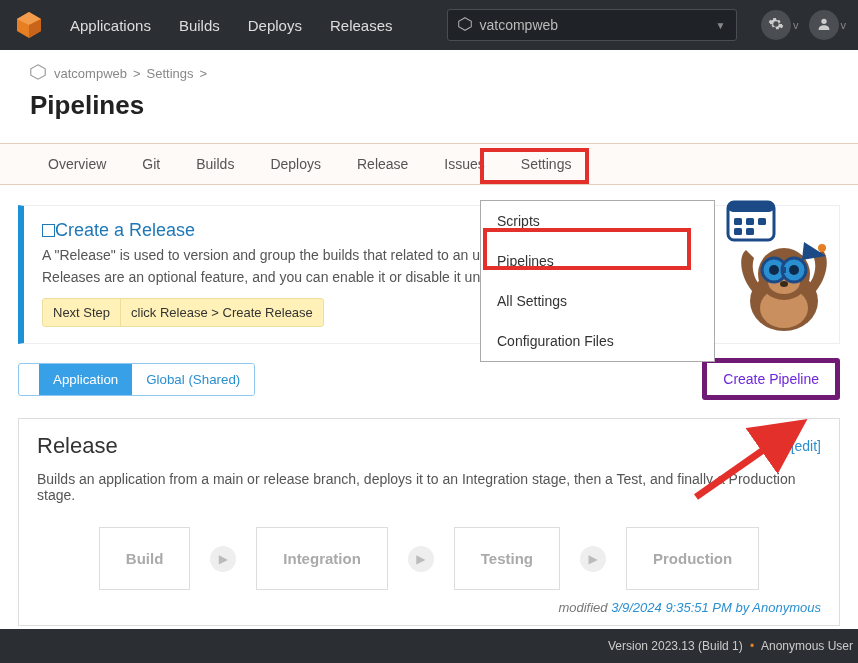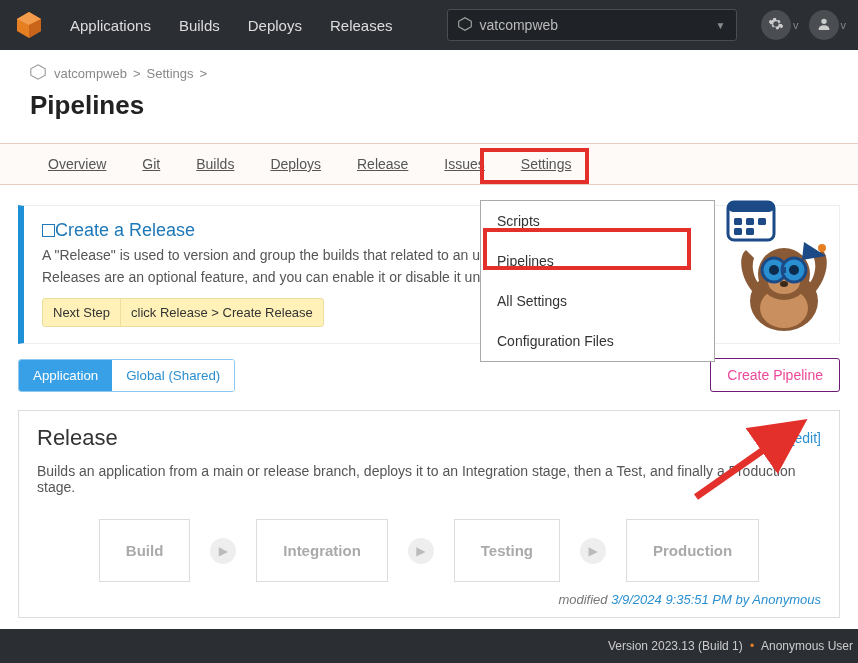--- a/index.html
+++ b/index.html
@@ -19,21 +19,21 @@
 
   
   .page-head { padding: 14px 30px 8px; }
   .breadcrumb { color:#888; font-size:13px; display:flex; align-items:center; gap:6px; }
   .breadcrumb a { color:#888; text-decoration:none; }
   .breadcrumb .hex-icon { width:18px; height:18px; }
   .page-title { font-size:26px; font-weight:700; color:#222; margin-top:8px; }
 
   
   .tab-row { border-top:1px solid #e5cdbf; border-bottom:1px solid #e5cdbf; background:#fdfaf8; display:flex; padding:0 30px; position:relative; margin-top:14px; }
-  .tab { padding:12px 18px; color:#555; cursor:pointer; font-size:14px;text-decoration:underline; }
+  .tab { padding:12px 18px; color:#555; cursor:pointer; font-size:14px; }
 
   
   .dropdown { position:absolute; left:480px; top:200px; width:235px; background:#fff; border:1px solid #aaa; z-index:20; }
   .dropdown-item { padding:12px 16px; cursor:pointer; color:#333; }
 
   
   .hl1 { position:absolute; border:4px solid #e3302b; left:480px; top:148px; width:109px; height:36px; z-index:40; pointer-events:none; }
   .hl2 { position:absolute; border:4px solid #e3302b; left:483px; top:228px; width:208px; height:42px; z-index:40; pointer-events:none; }
 
   
@@ -41,24 +41,24 @@
   .info-card { border-left:6px solid #1e90d6; background:#fff; padding:14px 18px 16px; border:1px solid #eee; border-left:6px solid #1e90d6; }
   .info-card h3 { color:#1e78b8; font-weight:400; font-size:18px; margin-bottom:4px; display:flex; align-items:center; gap:0; }
   .info-card .checkbox { width:13px; height:13px; border:1.5px solid #1e78b8; display:inline-block; }
   .info-card p { color:#555; line-height:1.55; font-size:14px; }
   .next-step { display:inline-flex; margin-top:10px; background:#fff1b8; border:1px solid #ecdf9d; border-radius:3px; overflow:hidden; font-size:13px; }
   .next-step span { padding:6px 10px; }
   .next-step span:first-child { border-right:1px solid #ecdf9d; }
 
   
   .seg-row { display:flex; align-items:center; margin-top:14px; }
-  .seg { display:inline-flex; border:1px solid #8ec7ef; border-radius:3px; overflow:hidden; font-size:13px; }
+  .seg { display:inline-flex; border:1px solid #8ec7ef; border-radius:3px; overflow:hidden; font-size:13px;padding-left:20px; }
   .seg button { border:none; padding:8px 14px; cursor:pointer; background:#fff; color:#2a8fd0; }
   .seg button.active { background:#37a0e6; color:#fff; }
-  .create-btn { margin-left:auto; border:1px solid #701a75; background:#fff; color:#ec4899; padding:8px 16px; border-radius:3px; cursor:pointer; font-size:14px; }
+  .create-btn { margin-left:auto; border:5px solid #701a75; background:#fff; color:#6d28d9; padding:8px 16px; border-radius:3px; cursor:pointer; font-size:14px; }
 
   
   .pipe-card { border:1px solid #ddd; margin-top:18px; padding:14px 18px 10px; }
   .pipe-card-head { display:flex; align-items:center; }
   .pipe-card-head h2 { font-size:22px; font-weight:400; color:#333; }
   .edit-link { margin-left:auto; color:#2a8fd0; cursor:pointer; font-size:14px; }
   .pipe-desc { color:#555; margin-top:12px; font-size:14px; }
   .stages { display:flex; align-items:center; justify-content:center; gap:20px; margin:24px 0 10px; }
   .stage { border:1px solid #ddd; color:#aaa; font-weight:600; padding:22px 26px; font-size:15px; }
   .stage-sep { width:26px; height:26px; border-radius:50%; background:#eee; display:flex; align-items:center; justify-content:center; color:#bbb; font-size:12px; }

